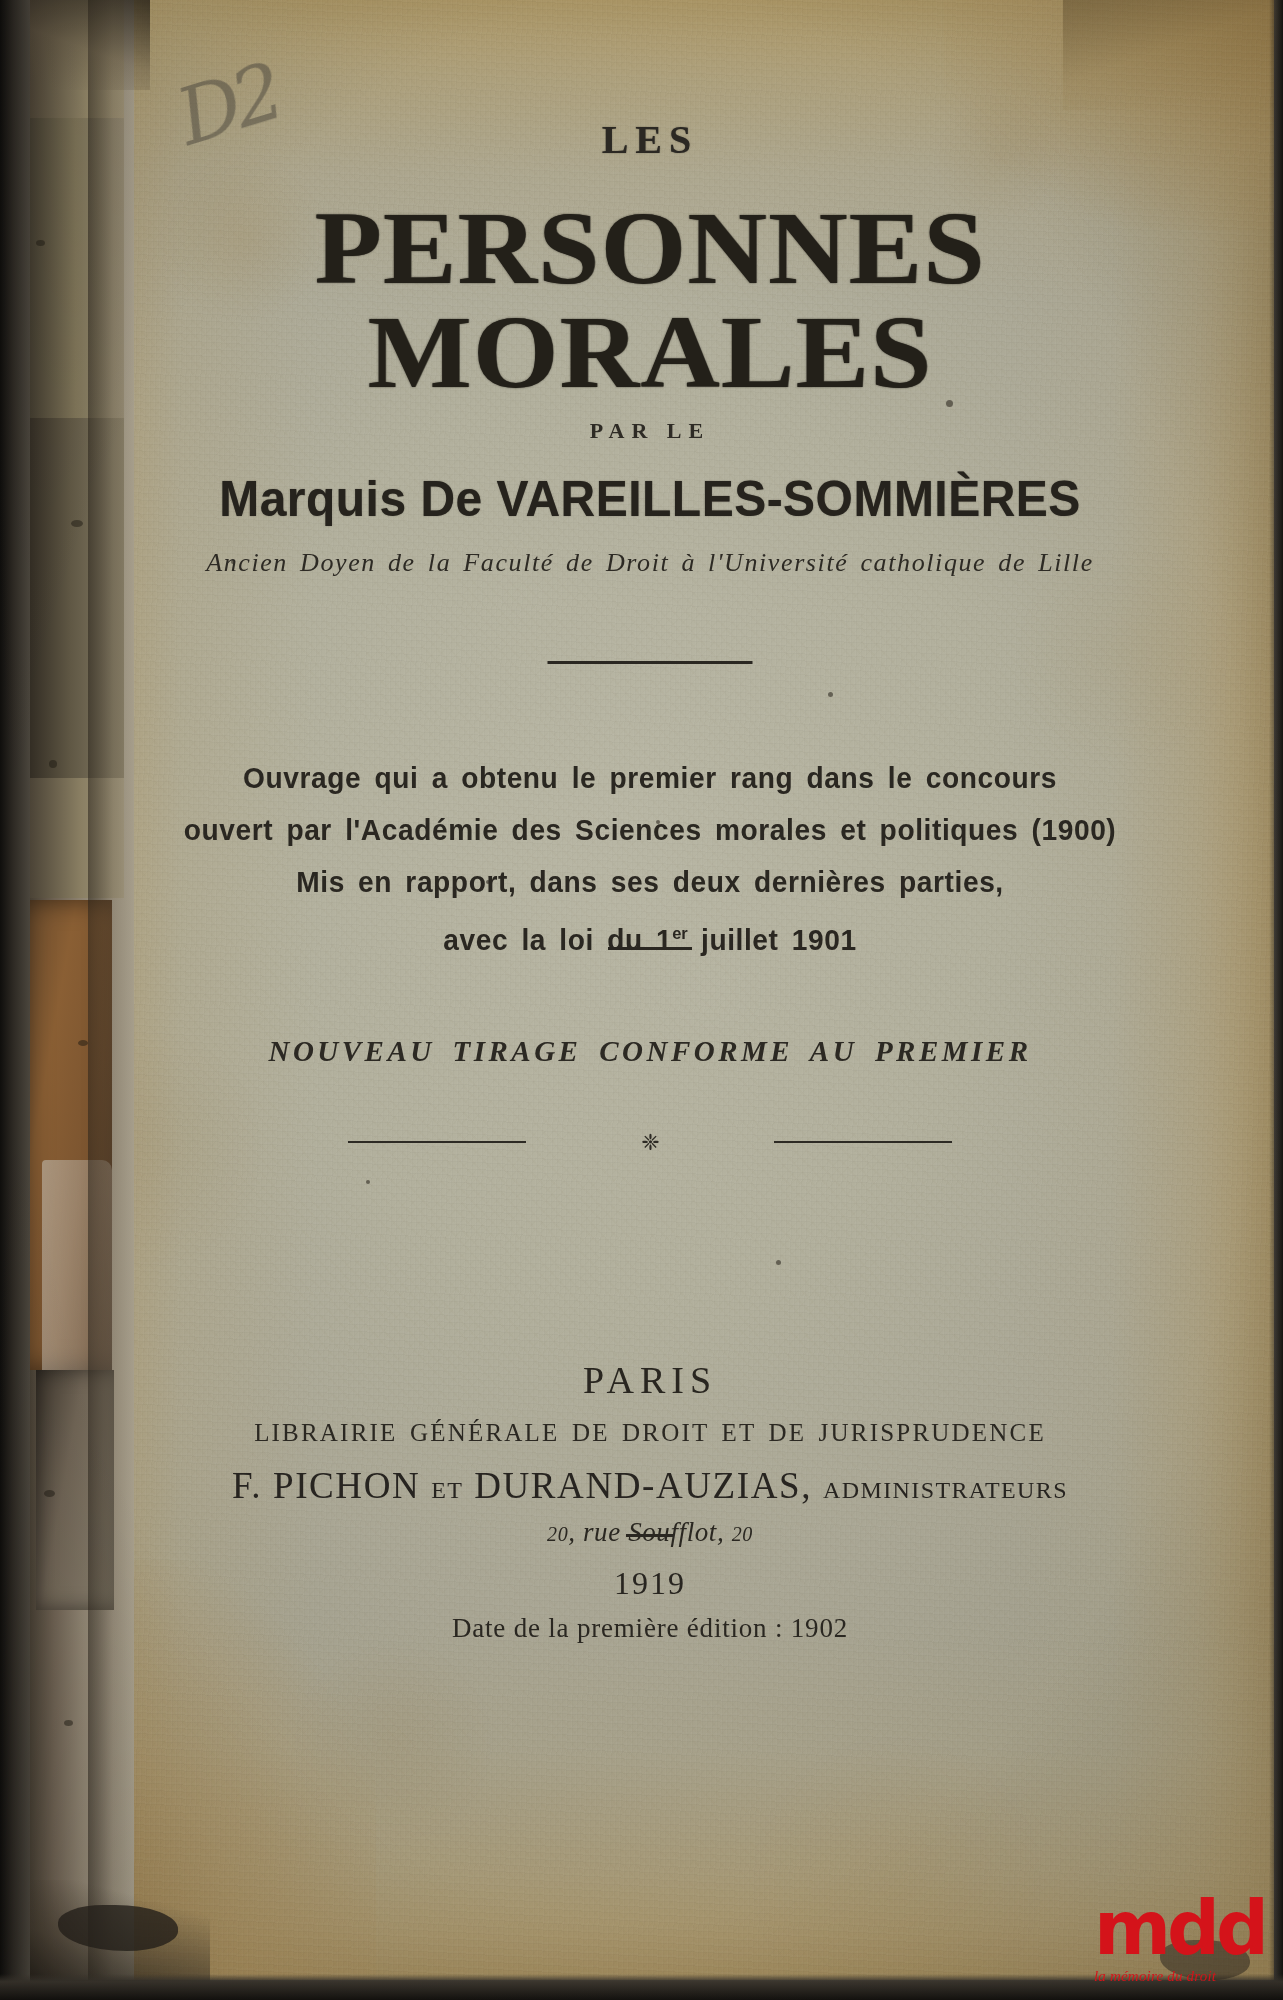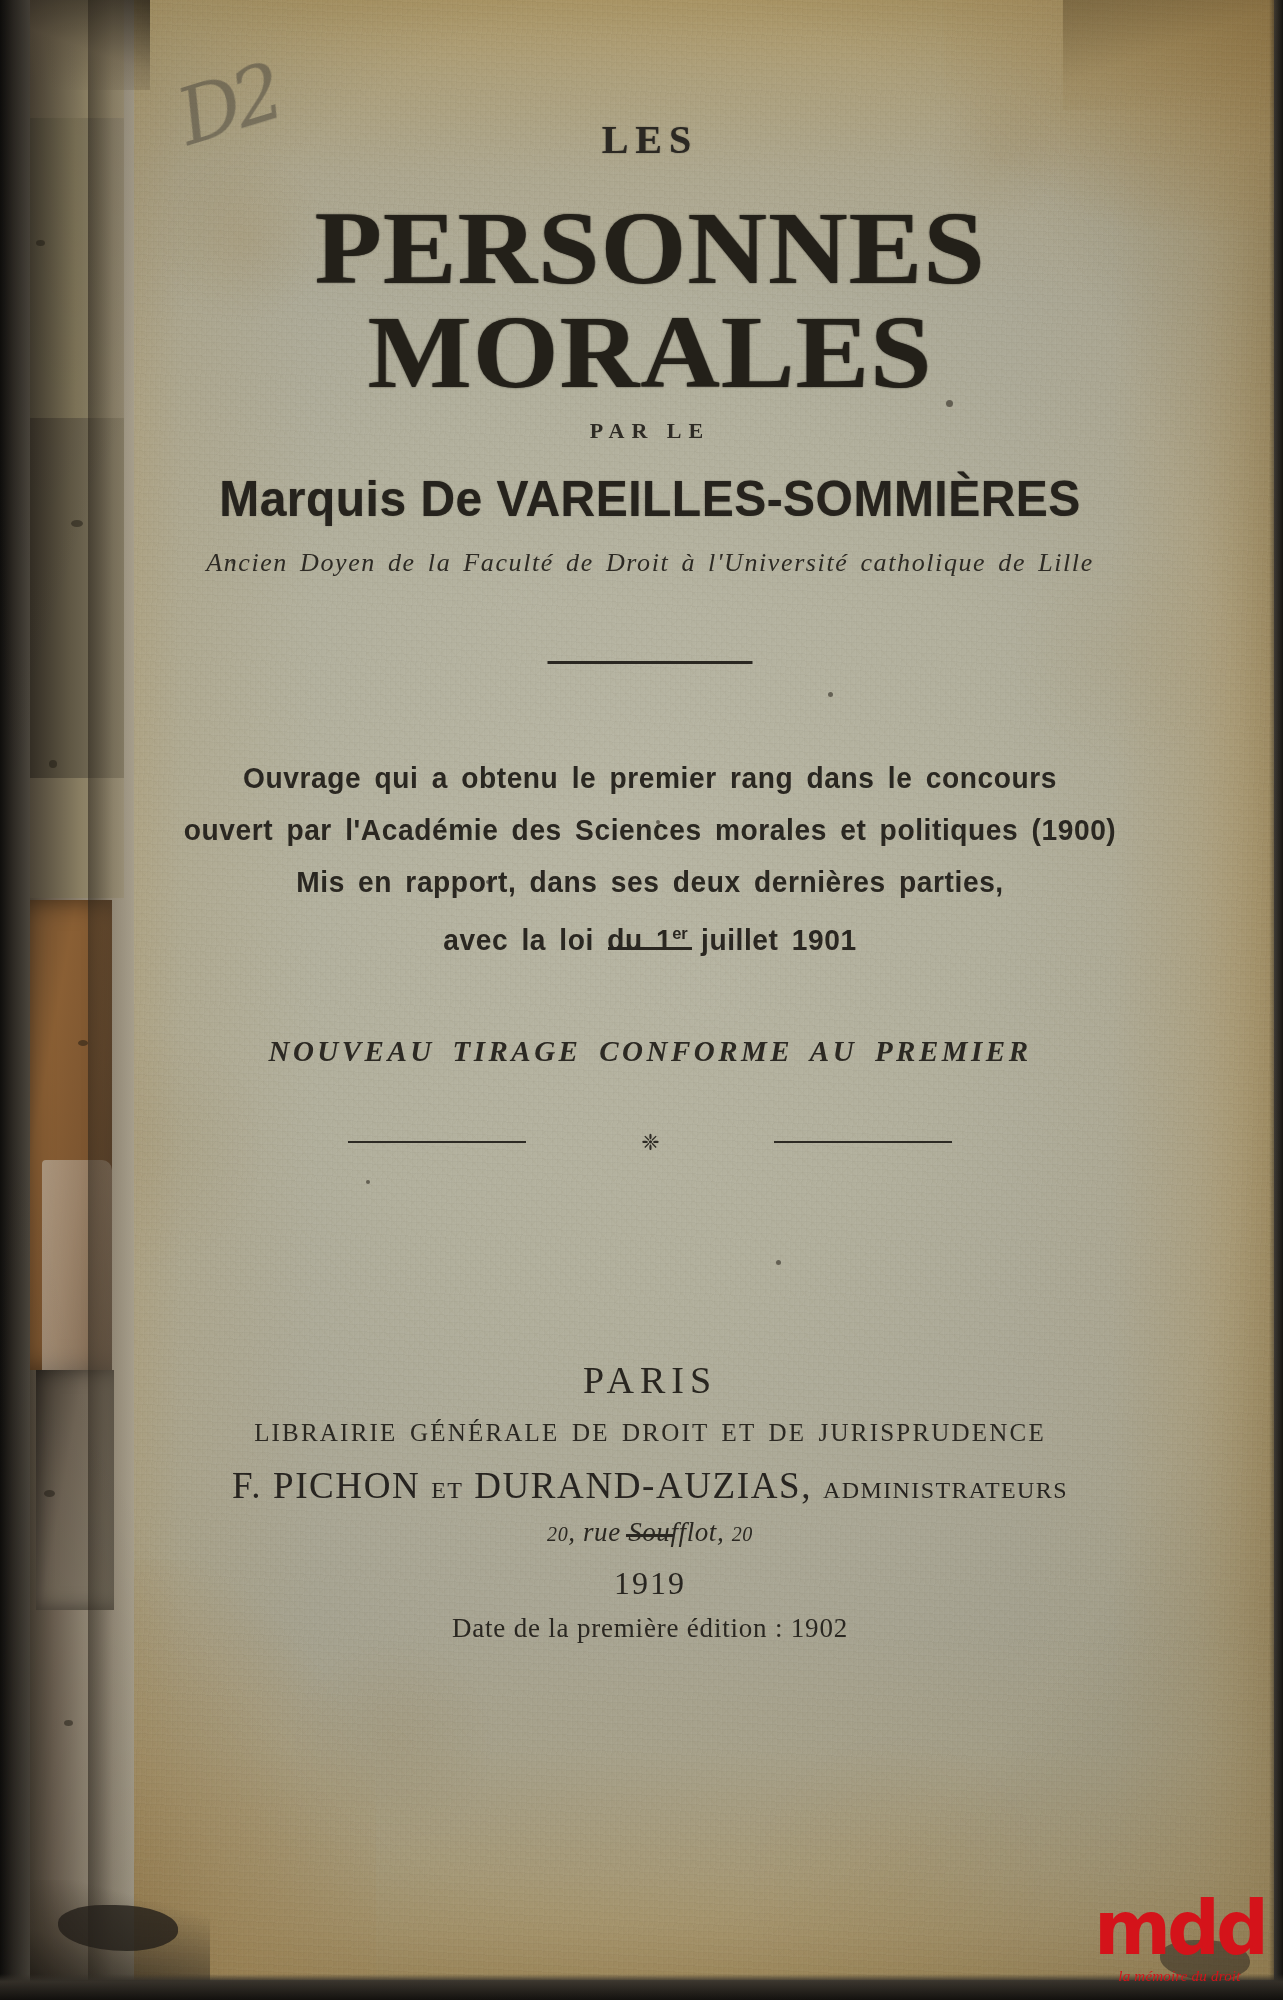--- a/index.html
+++ b/index.html
@@ -334,21 +334,21 @@
 
   
   .blot {
     position:absolute; z-index:9; background:#3a362c; border-radius:50%;
     opacity:.65;
   }
 
   
   #mdd-logo {
     position:absolute; right:18px; bottom:16px; z-index:20;
-    text-align:center;
+    text-align:left;
     line-height:1;
   }
   #mdd-mark {
     font-family:"DejaVu Sans", sans-serif;
     font-weight:700;
     font-size:74px;
     letter-spacing:-4px;
     color:#d4131a;
     display:block;
   }

